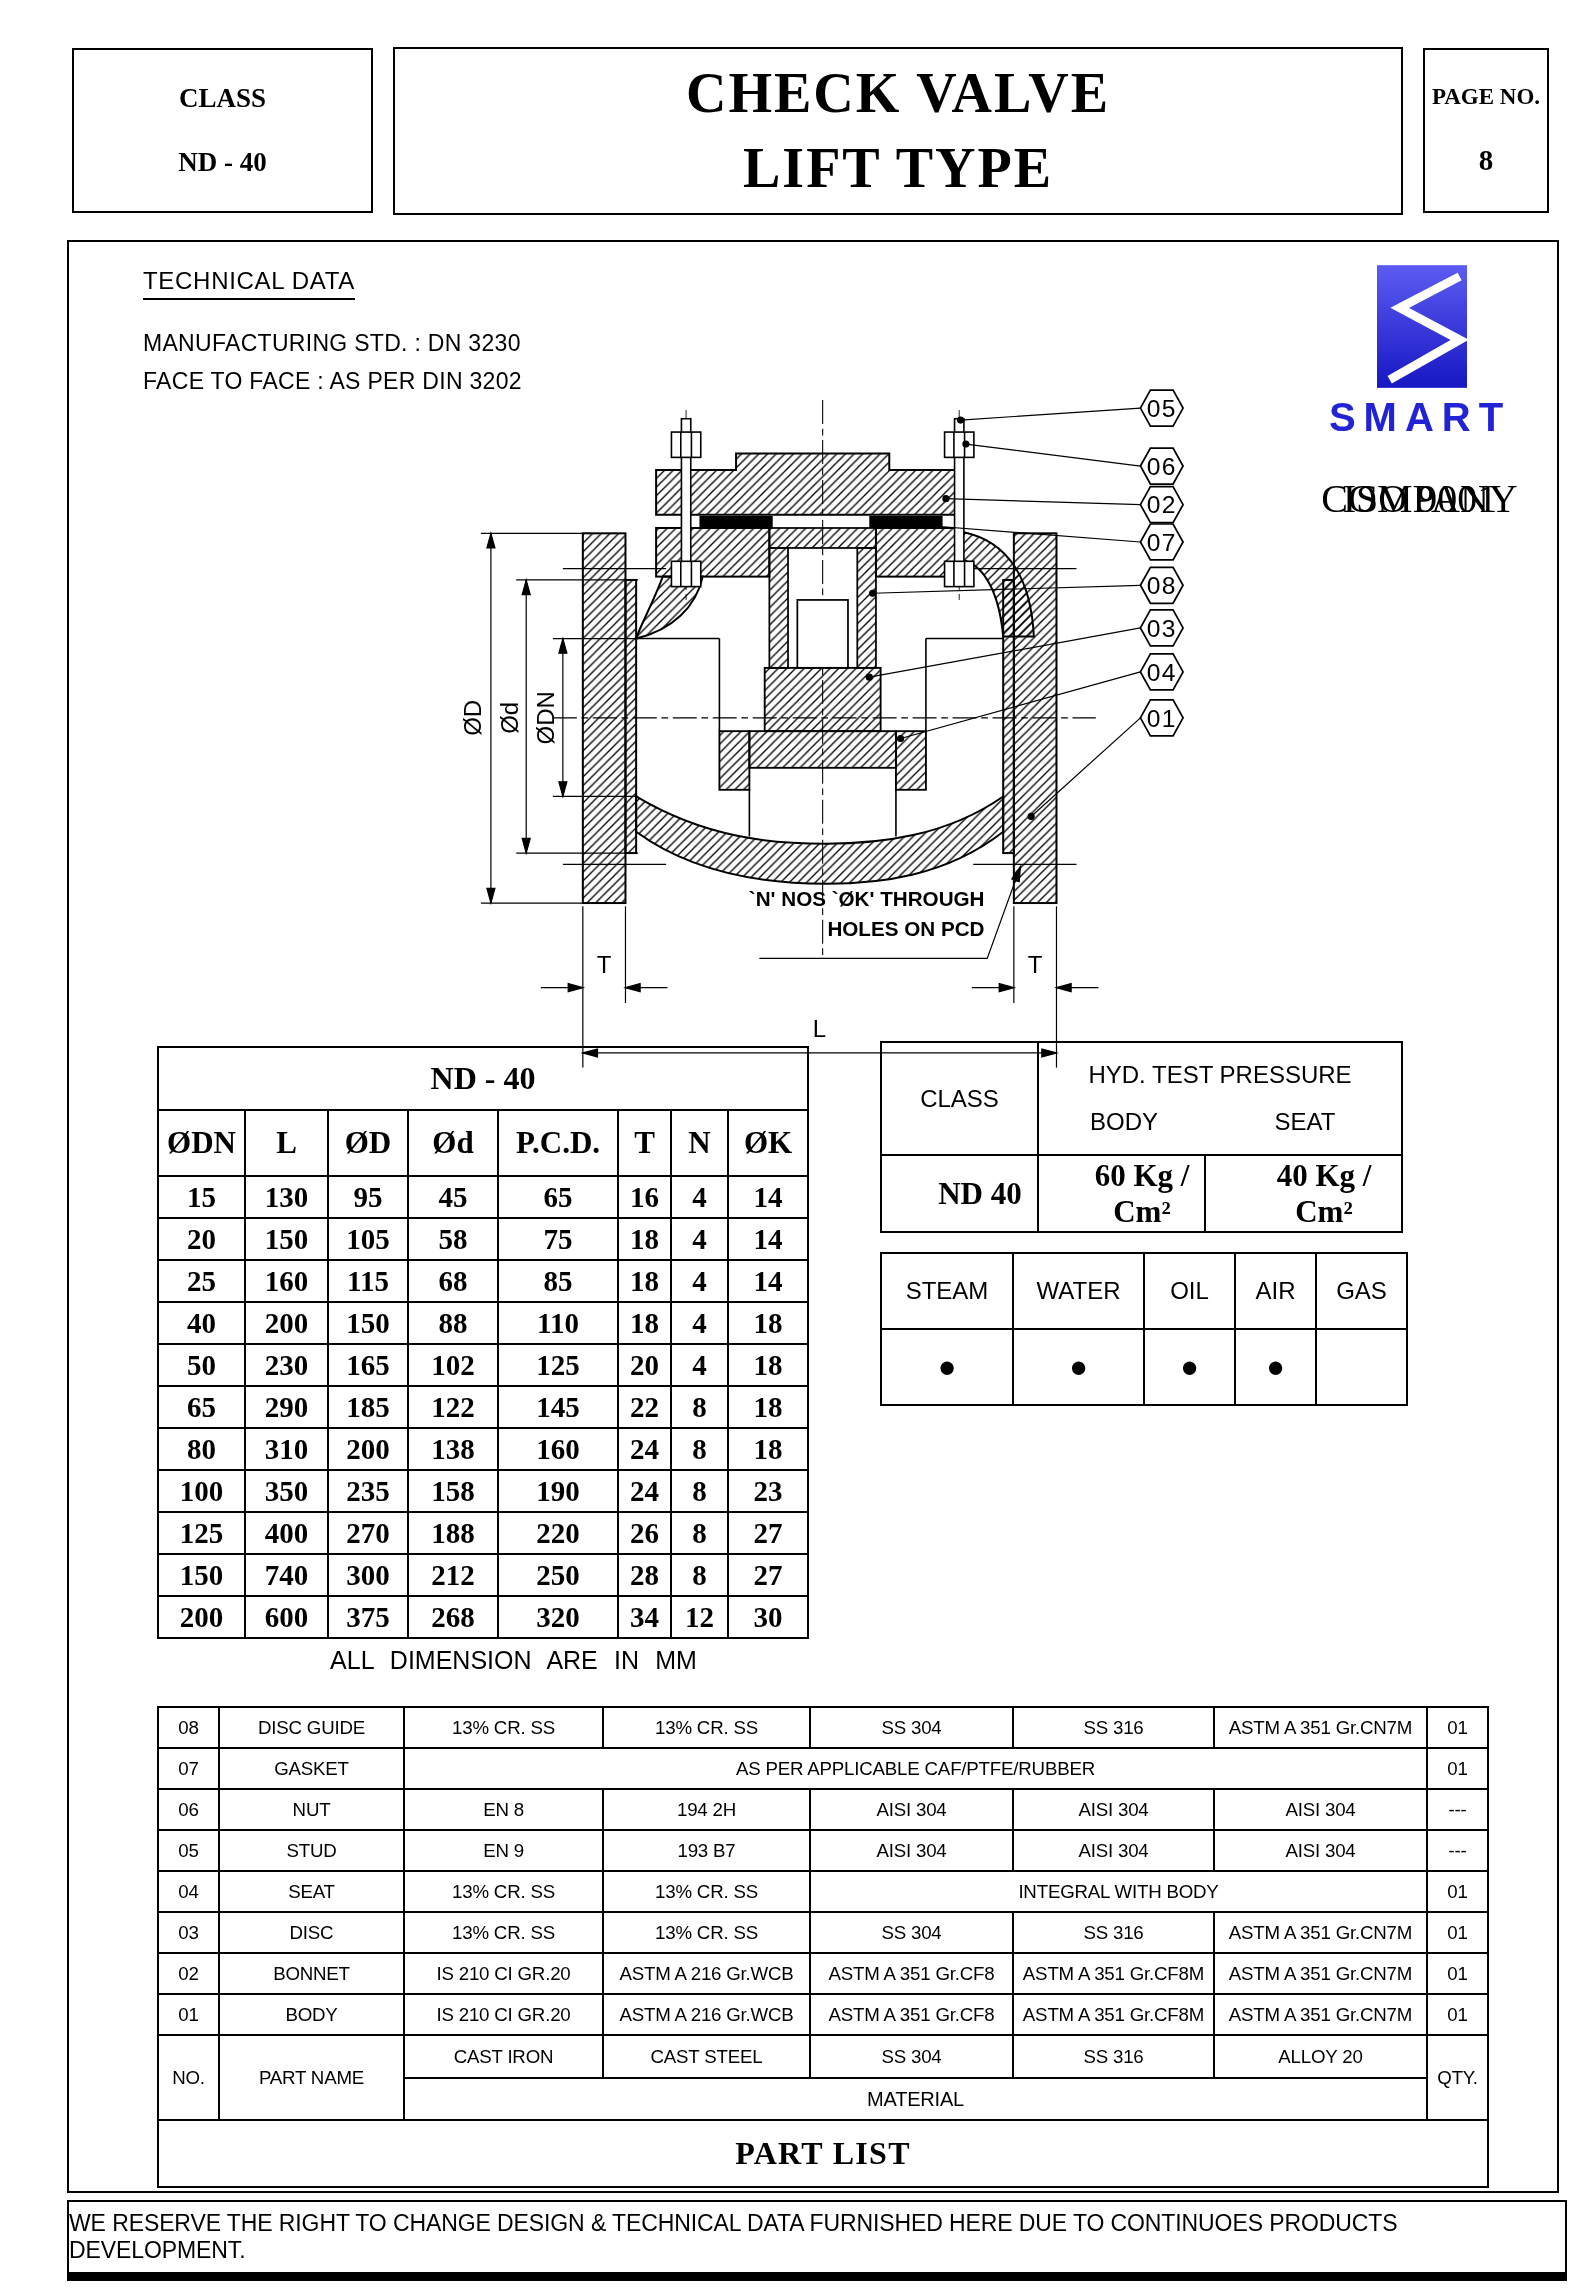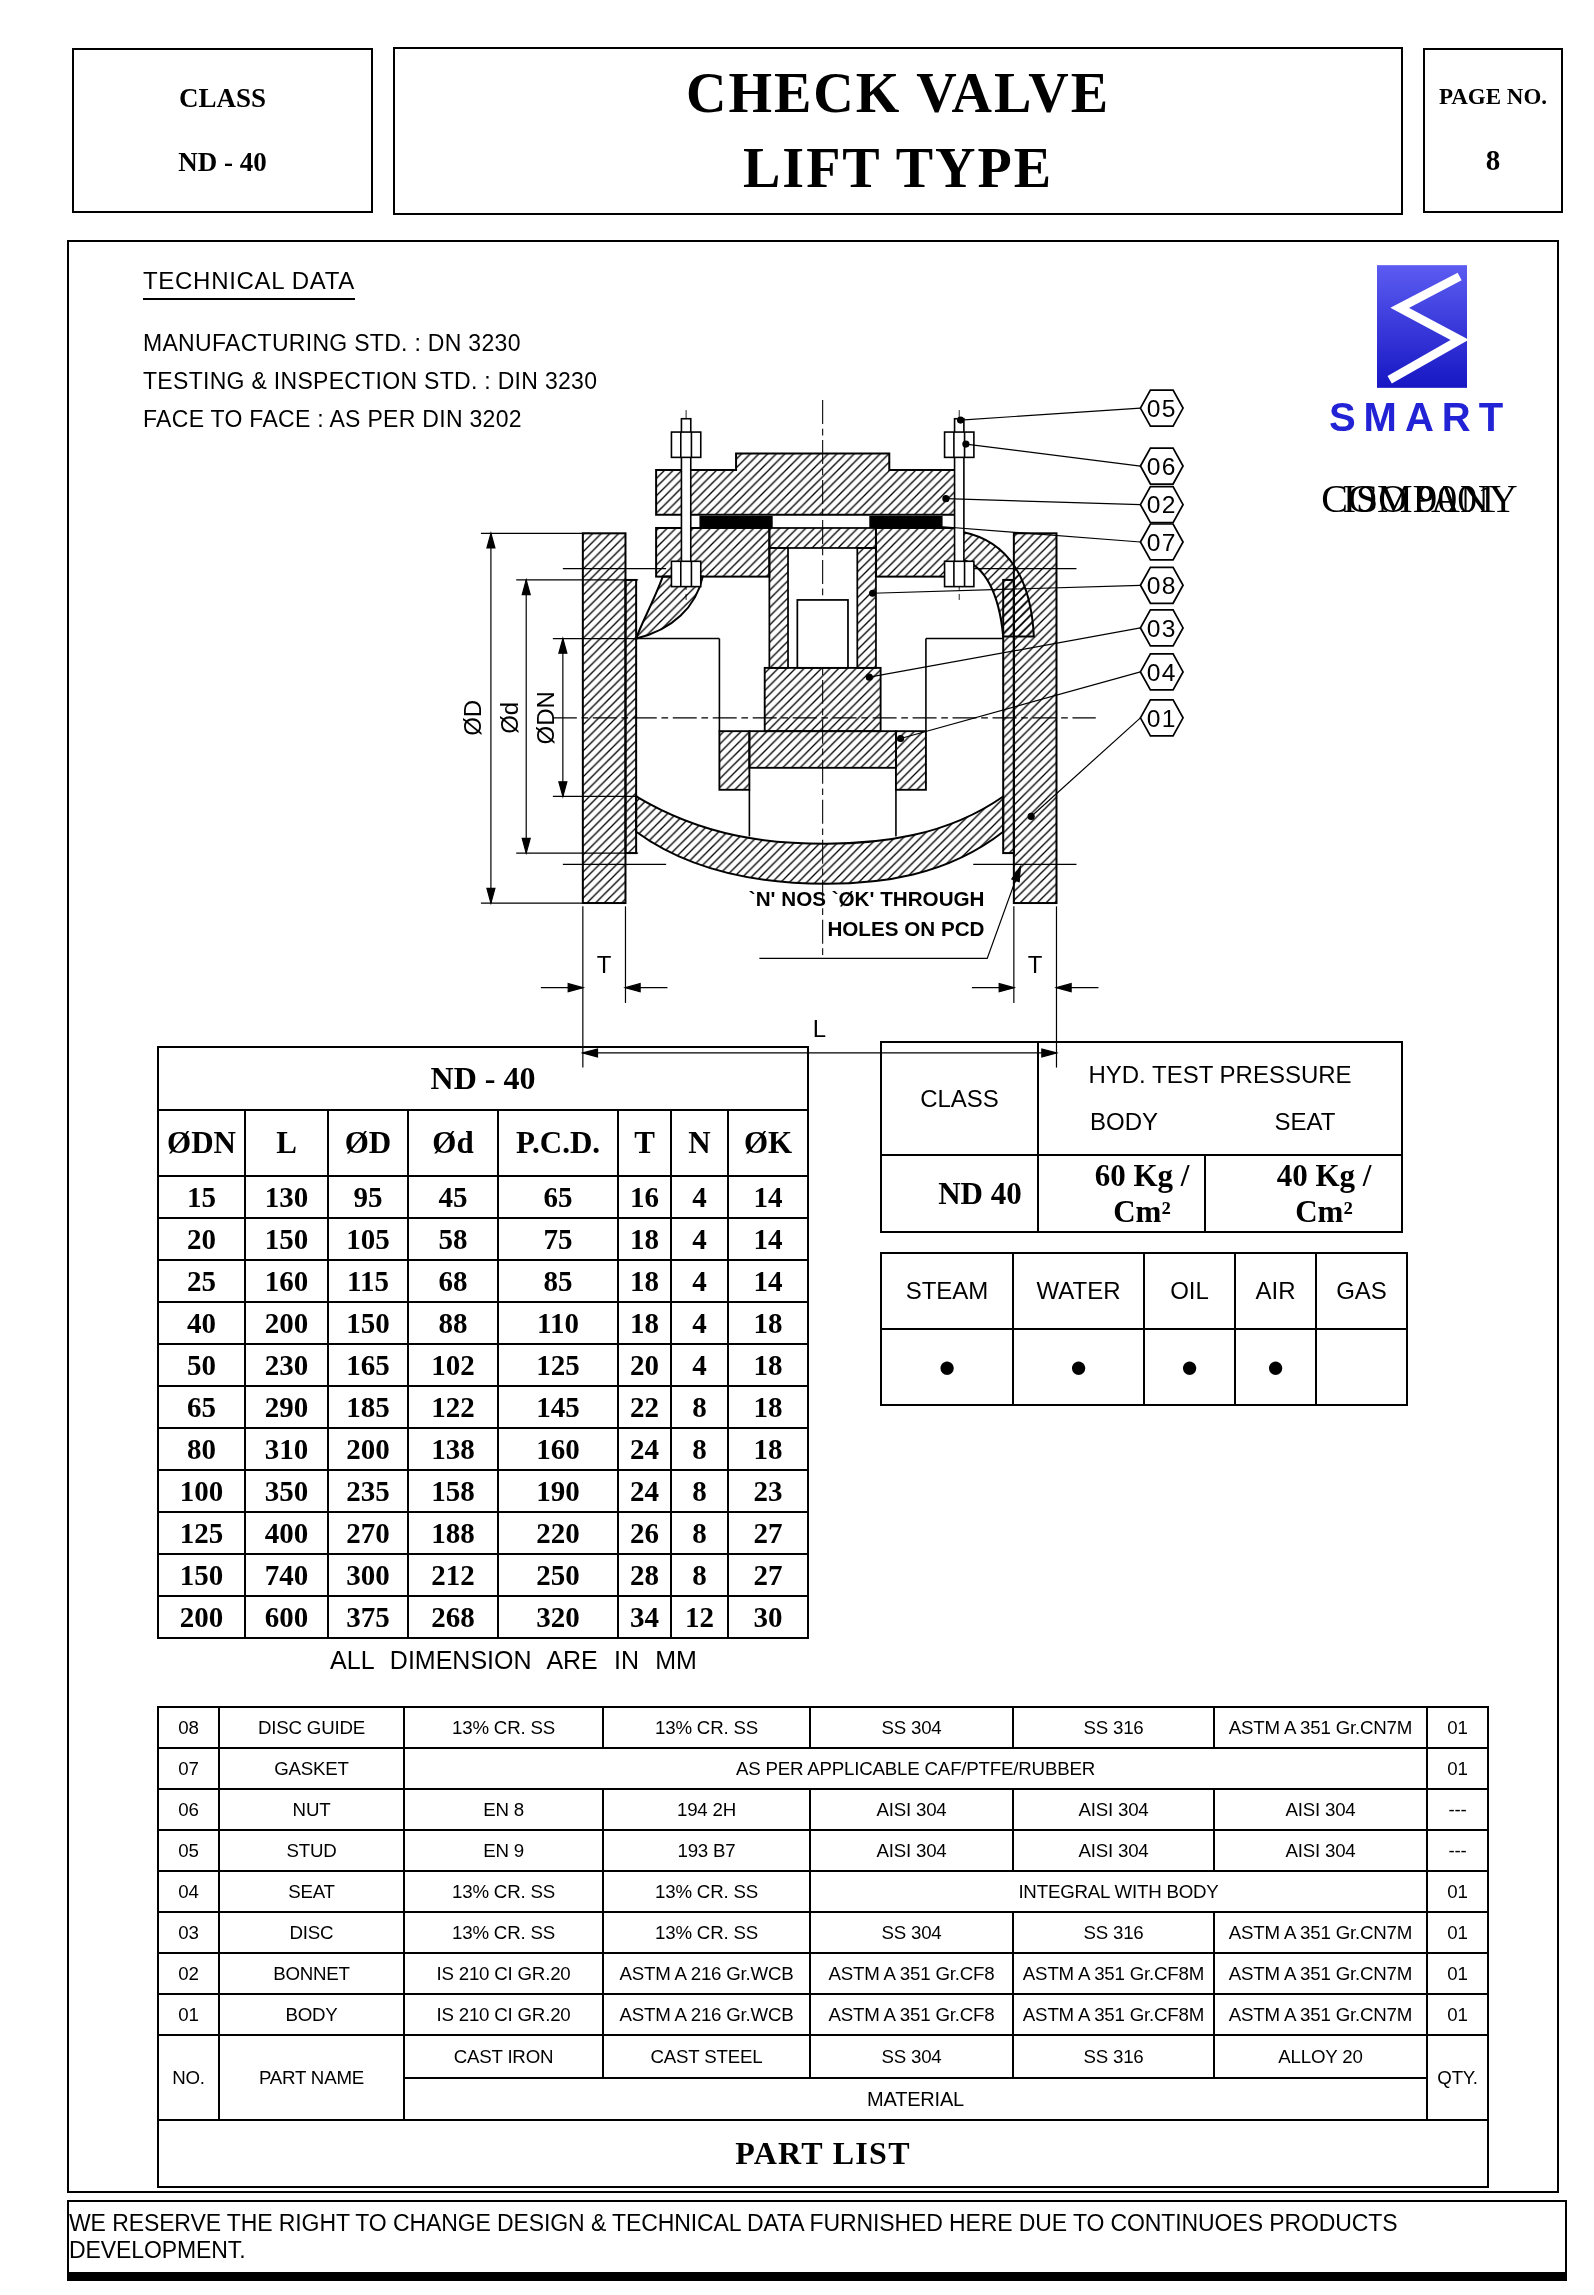--- a/index.html
+++ b/index.html
@@ -7,21 +7,21 @@
         font-family:"Liberation Sans",sans-serif;overflow:hidden;}
   .abs{position:absolute;}
   .box{border:2.7px solid #000;box-sizing:border-box;}
   
   .class-box{left:72px;top:48px;width:301px;height:165px;display:flex;flex-direction:column;
              justify-content:space-evenly;align-items:center;text-align:center;}
   .class-box .lbl{font-family:"Liberation Serif",serif;font-weight:bold;font-size:27px;}
   .title-box{left:393px;top:47px;width:1010px;height:168px;display:flex;flex-direction:column;
              justify-content:center;align-items:center;}
   .title-box .t{font-family:"Liberation Serif",serif;font-weight:bold;font-size:56px;line-height:75px;letter-spacing:2px;}
-  .page-box{left:1423px;top:48px;width:140px;height:165px;display:flex;flex-direction:column;
+  .page-box{left:1423px;top:48px;width:126px;height:165px;display:flex;flex-direction:column;
             justify-content:space-evenly;align-items:center;text-align:center;}
   .page-box .lbl{font-family:"Liberation Serif",serif;font-weight:bold;font-size:23px;}
   .page-box .num{font-family:"Liberation Serif",serif;font-weight:bold;font-size:29px;}
   
   .main-frame{left:67px;top:240px;width:1492px;height:1953px;}
   .tech-head{left:143px;top:267px;font-size:24px;letter-spacing:0.7px;border-bottom:2px solid #000;padding-bottom:3px;}
   .tech-lines{left:143px;top:324px;font-size:23px;line-height:38px;letter-spacing:0.3px;}
   
   .logo-mark{left:1377px;top:265px;}
   .logo-word{left:1300px;top:395px;width:240px;text-align:center;font-weight:bold;font-size:40px;
@@ -84,21 +84,20 @@
   <div class="abs box page-box">
     <div class="lbl">PAGE NO.</div>
     <div class="num">8</div>
   </div>
 
   <div class="abs box main-frame"></div>
 
   <div class="abs tech-head">TECHNICAL DATA</div>
   <div class="abs tech-lines">
     <div>MANUFACTURING STD. : DN 3230</div>
-    <div>TESTING &amp; INSPECTION STD. : DIN 3230</div>
     <div>FACE TO FACE :  AS PER DIN 3202</div>
   </div>
 
   <svg class="abs logo-mark" width="90" height="123" viewBox="0 0 135 184">
     <defs>
       <linearGradient id="bluegrad" x1="0" y1="0" x2="0" y2="1">
         <stop offset="0" stop-color="#5c5cf2"></stop>
           <stop offset="1" stop-color="#1717c4"></stop>
       </linearGradient>
     </defs>

